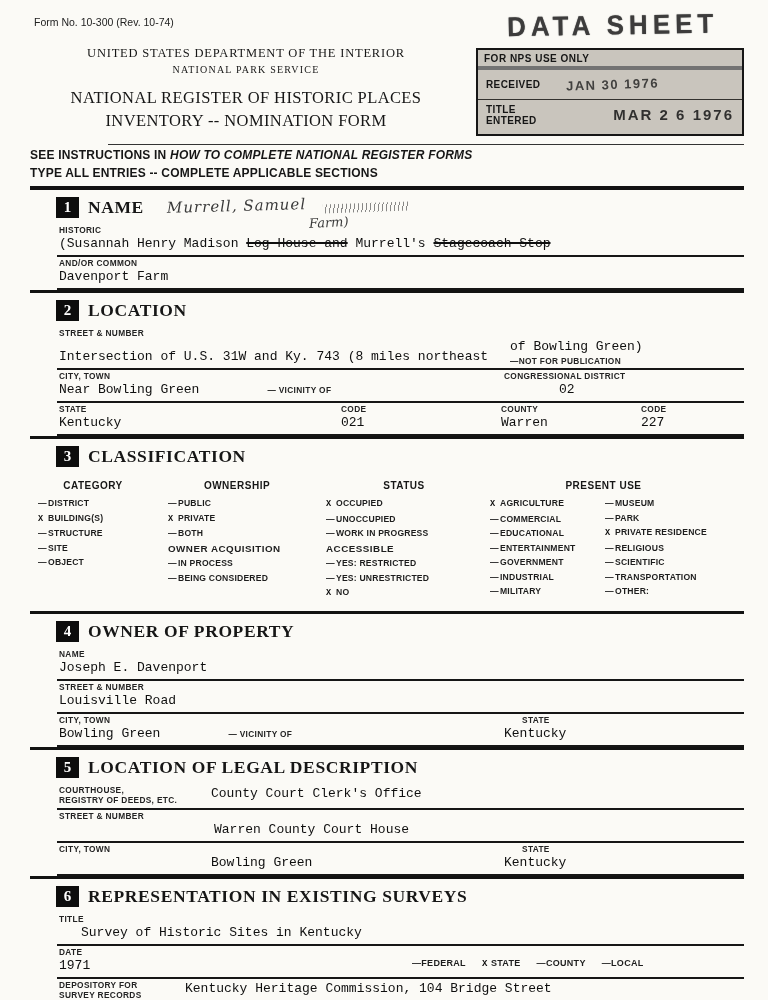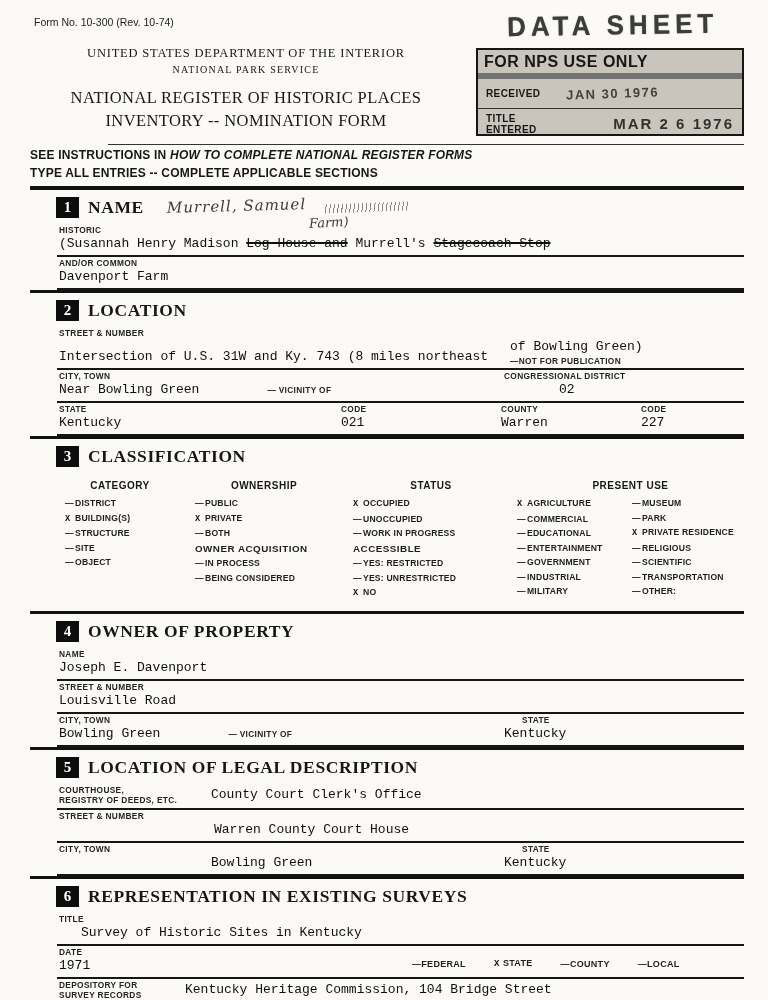--- a/index.html
+++ b/index.html
@@ -14,21 +14,21 @@
     transform:rotate(-1deg) scaleY(1.05);margin-right:26px;margin-top:2px;text-shadow:0 0 1px #444}
 
   
   .header-row{display:flex;align-items:flex-start}
   .header-left{width:432px;text-align:center}
   .dept{font-family:"Liberation Serif",serif;font-size:12.5px;letter-spacing:.8px;margin-top:4px}
   .svc{font-family:"Liberation Serif",serif;font-size:10px;letter-spacing:1.2px;margin-top:3px}
   .main-title{font-family:"Liberation Serif",serif;font-weight:400;font-size:16.5px;letter-spacing:.4px;margin-top:13px}
   .main-title2{margin-top:3px}
   .nps-box{flex:1;margin-left:14px;margin-top:6px;background:#c9c5bd;border:2px solid #161616;height:84px}
-  .nps-title{font-size:16px;font-weight:700;letter-spacing:.5px;padding:3px 6px 2px;border-bottom:6px solid #737373}
+  .nps-title{font-size:10px;font-weight:700;letter-spacing:.5px;padding:3px 6px 2px;border-bottom:4px solid #737373}
   .nps-row{display:flex;align-items:center;padding:0 8px;height:29px}
   .nps-row.first{border-bottom:1.5px solid #33322f}
   .nps-label{font-size:10px;font-weight:700;letter-spacing:.4px}
   .stamp{font-weight:700;color:#1f1f1f;white-space:nowrap}
   .stamp.received{font-size:13px;letter-spacing:1.5px;transform:rotate(-2deg);margin-left:26px;opacity:.8}
   .stamp.entered{font-size:15px;letter-spacing:2px;margin-left:44px;opacity:.9}
 
   
   .instructions{margin-top:8px}
   .rule-thin{border-top:1.5px solid #333;margin-left:78px}
@@ -60,41 +60,41 @@
   .vic{margin-left:68px;font-size:8.3px;font-weight:700;letter-spacing:.35px;color:#232323}
   .typed-row{display:flex;align-items:baseline}
 
   .street-row{display:flex;align-items:flex-end;justify-content:space-between}
   .street-right{display:flex;flex-direction:column;width:232px;flex:0 0 auto}
 
   .grid4{display:flex;align-items:flex-end}
   .g-state{width:282px}.g-code1{width:160px}.g-county{width:140px}.g-code2{flex:1}
 
   
-  .chk-wrap{display:flex;margin-left:27px;padding:7px 0 10px}
+  .chk-wrap{display:flex;padding:7px 0 10px}
   .chk-header{font-size:10px;font-weight:700;letter-spacing:.5px;text-align:center;margin-bottom:5px;white-space:nowrap}
   .chk-item{font-size:8.6px;font-weight:600;letter-spacing:.2px;line-height:14.5px;white-space:nowrap;color:#1d1d1d}
   .chk-mark{display:inline-block;min-width:10px;color:#2a2a2a}
   .chk-item.checked .chk-mark{font-weight:700;font-family:"Liberation Mono",monospace;color:#0d0d0d}
   .chk-item.subhead{font-size:9.8px;font-weight:700;letter-spacing:.5px;margin-top:1px}
   .col-cat{width:126px}.col-cat .chk-item{padding-left:8px}
   .col-own{width:162px}.col-own .chk-item{padding-left:12px}
   .col-sta{width:172px}.col-sta .chk-item{padding-left:8px}
   .col-pu{width:227px}
   .pu-cols{display:flex}
   .pu-a{width:115px}.pu-b{width:112px}
 
   
-  .flexrow{display:flex;align-items:center}
+  .flexrow{display:flex;align-items:flex-start}
   .label-block{flex:0 0 auto;padding-bottom:1px}
   .lb-150{width:152px}.lb-126{width:126px}
   .indent22{padding-left:22px}
   .indent55{padding-left:55px}
 
-  .levels{display:flex;gap:28px;align-items:center;padding-bottom:3px}
+  .levels{display:flex;gap:16px;align-items:flex-start;padding-bottom:3px}
   .level-item{font-size:9px;font-weight:700;letter-spacing:.3px;white-space:nowrap}
   .level-item .chk-mark{min-width:9px}
 </style>
 </head>
 <body>
 
 <div class="page">
   <div class="inner">
 
     <div class="top-row">

